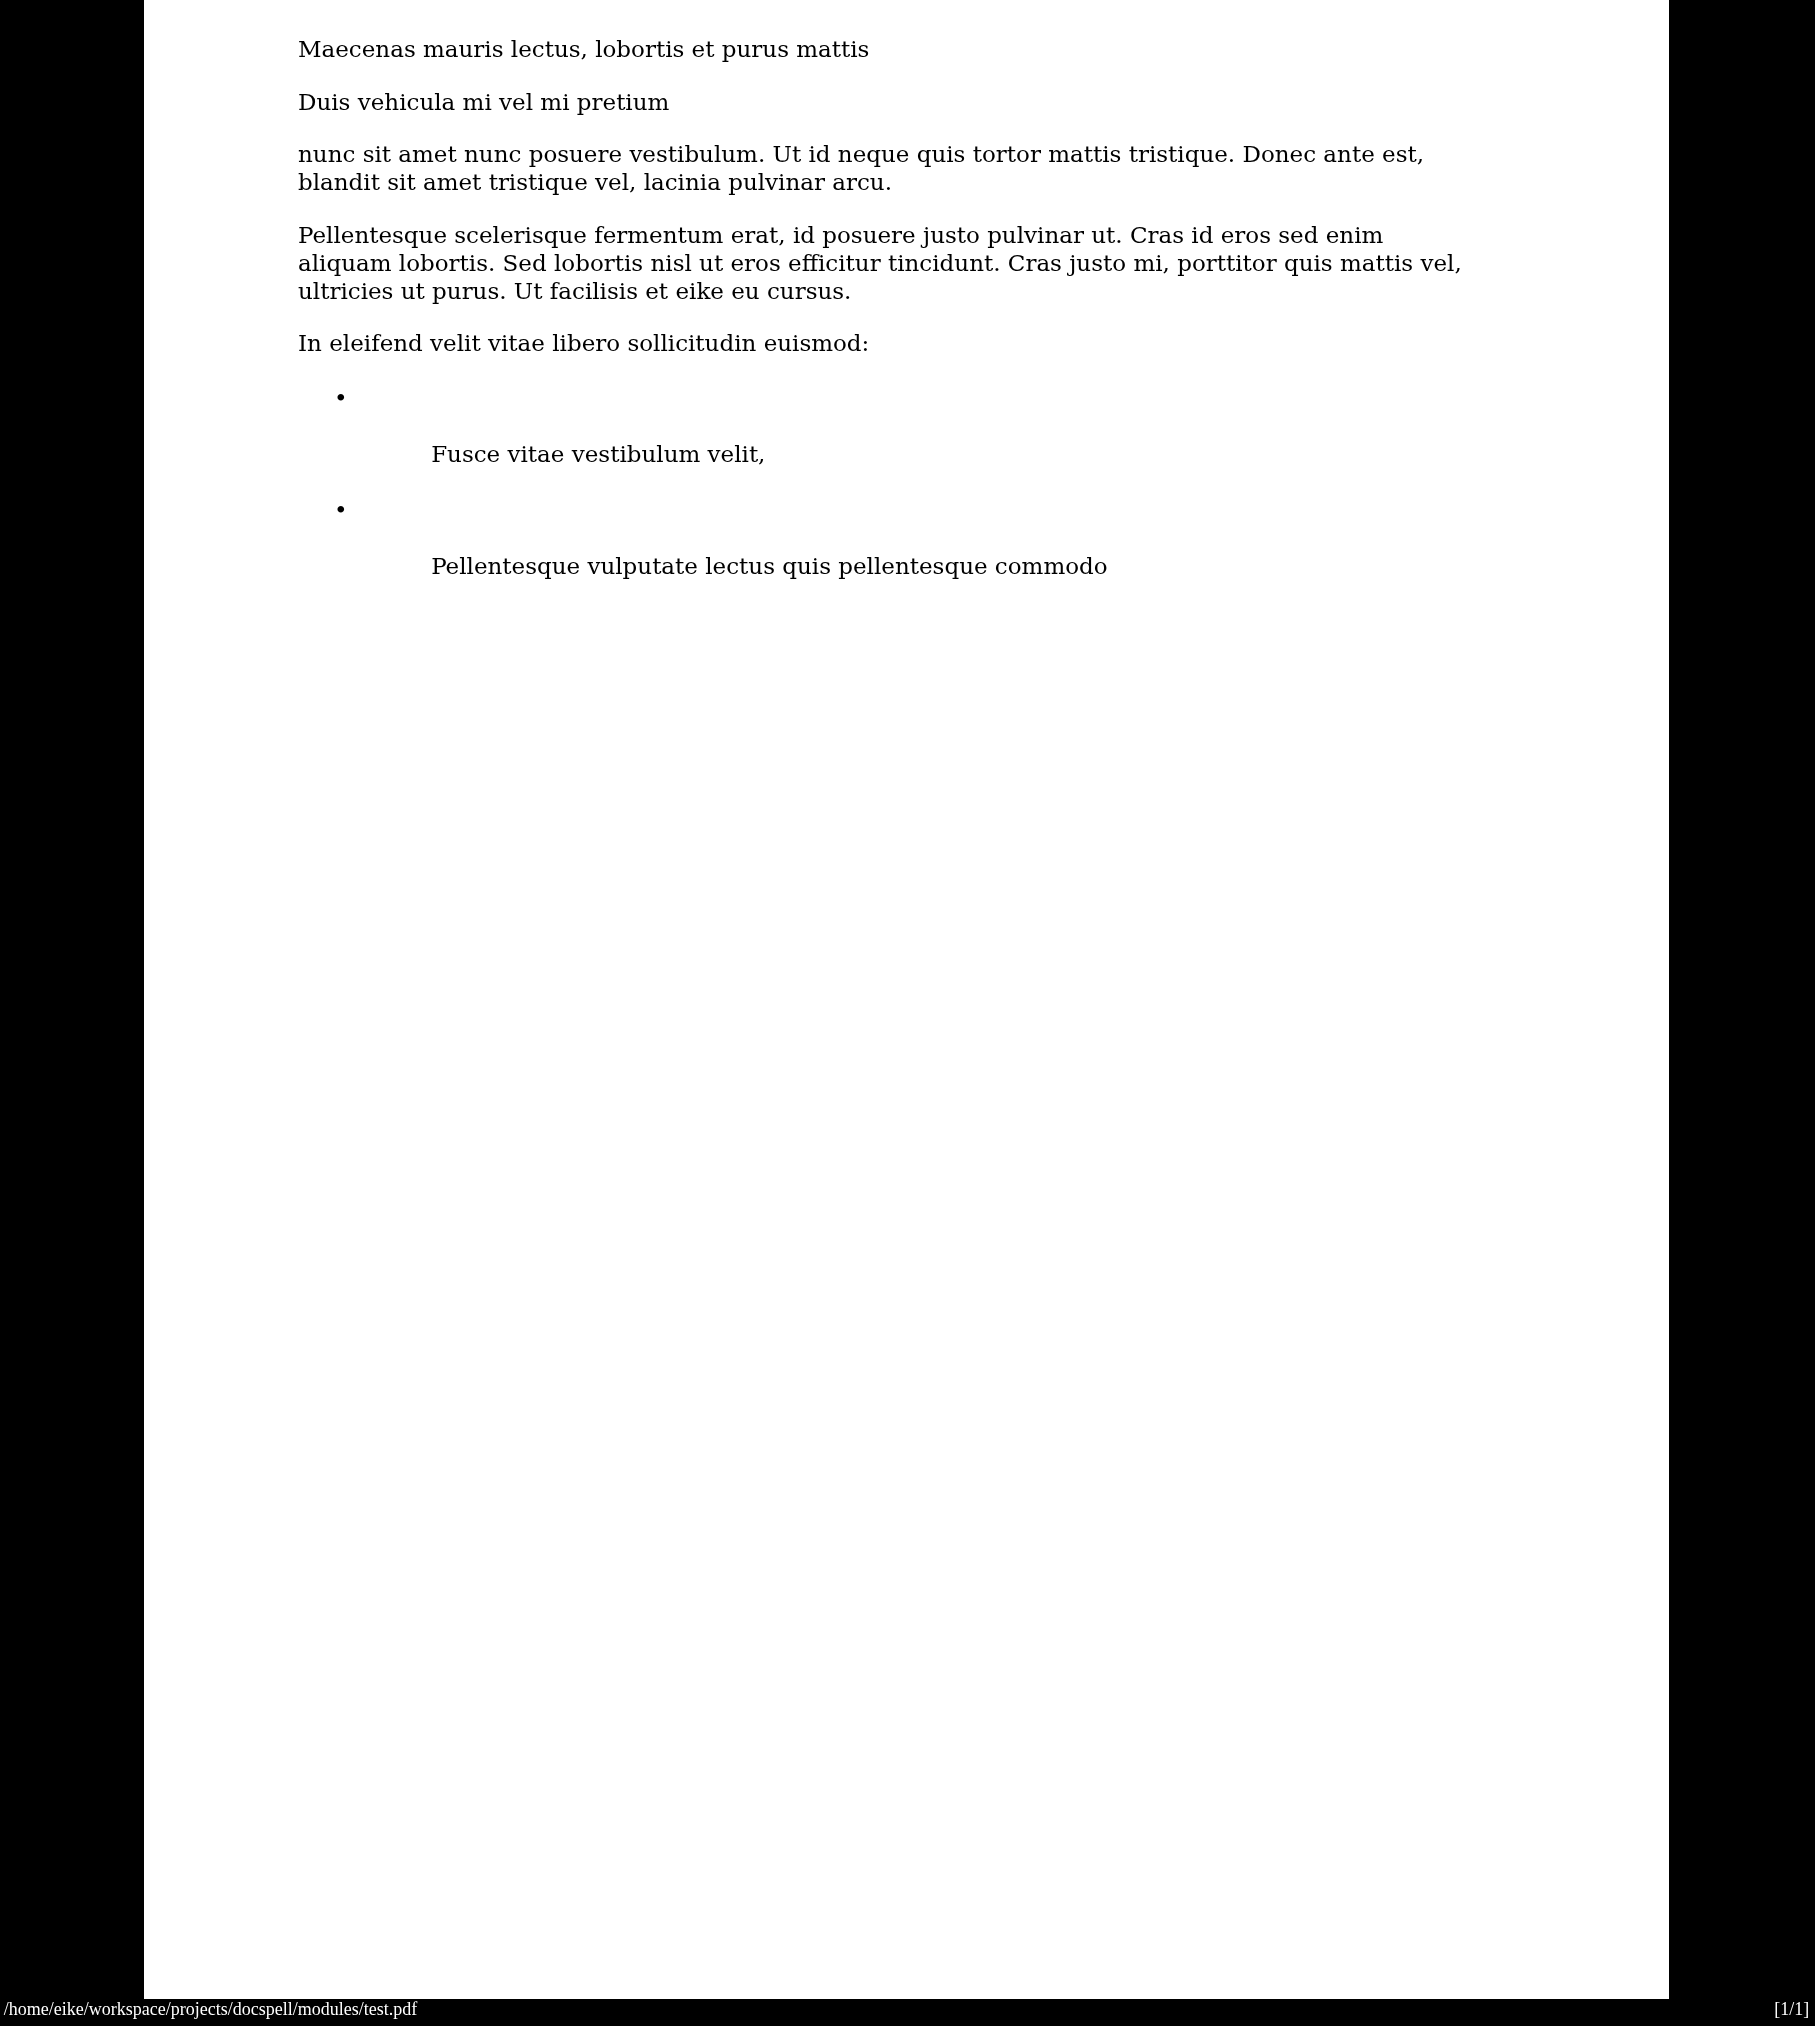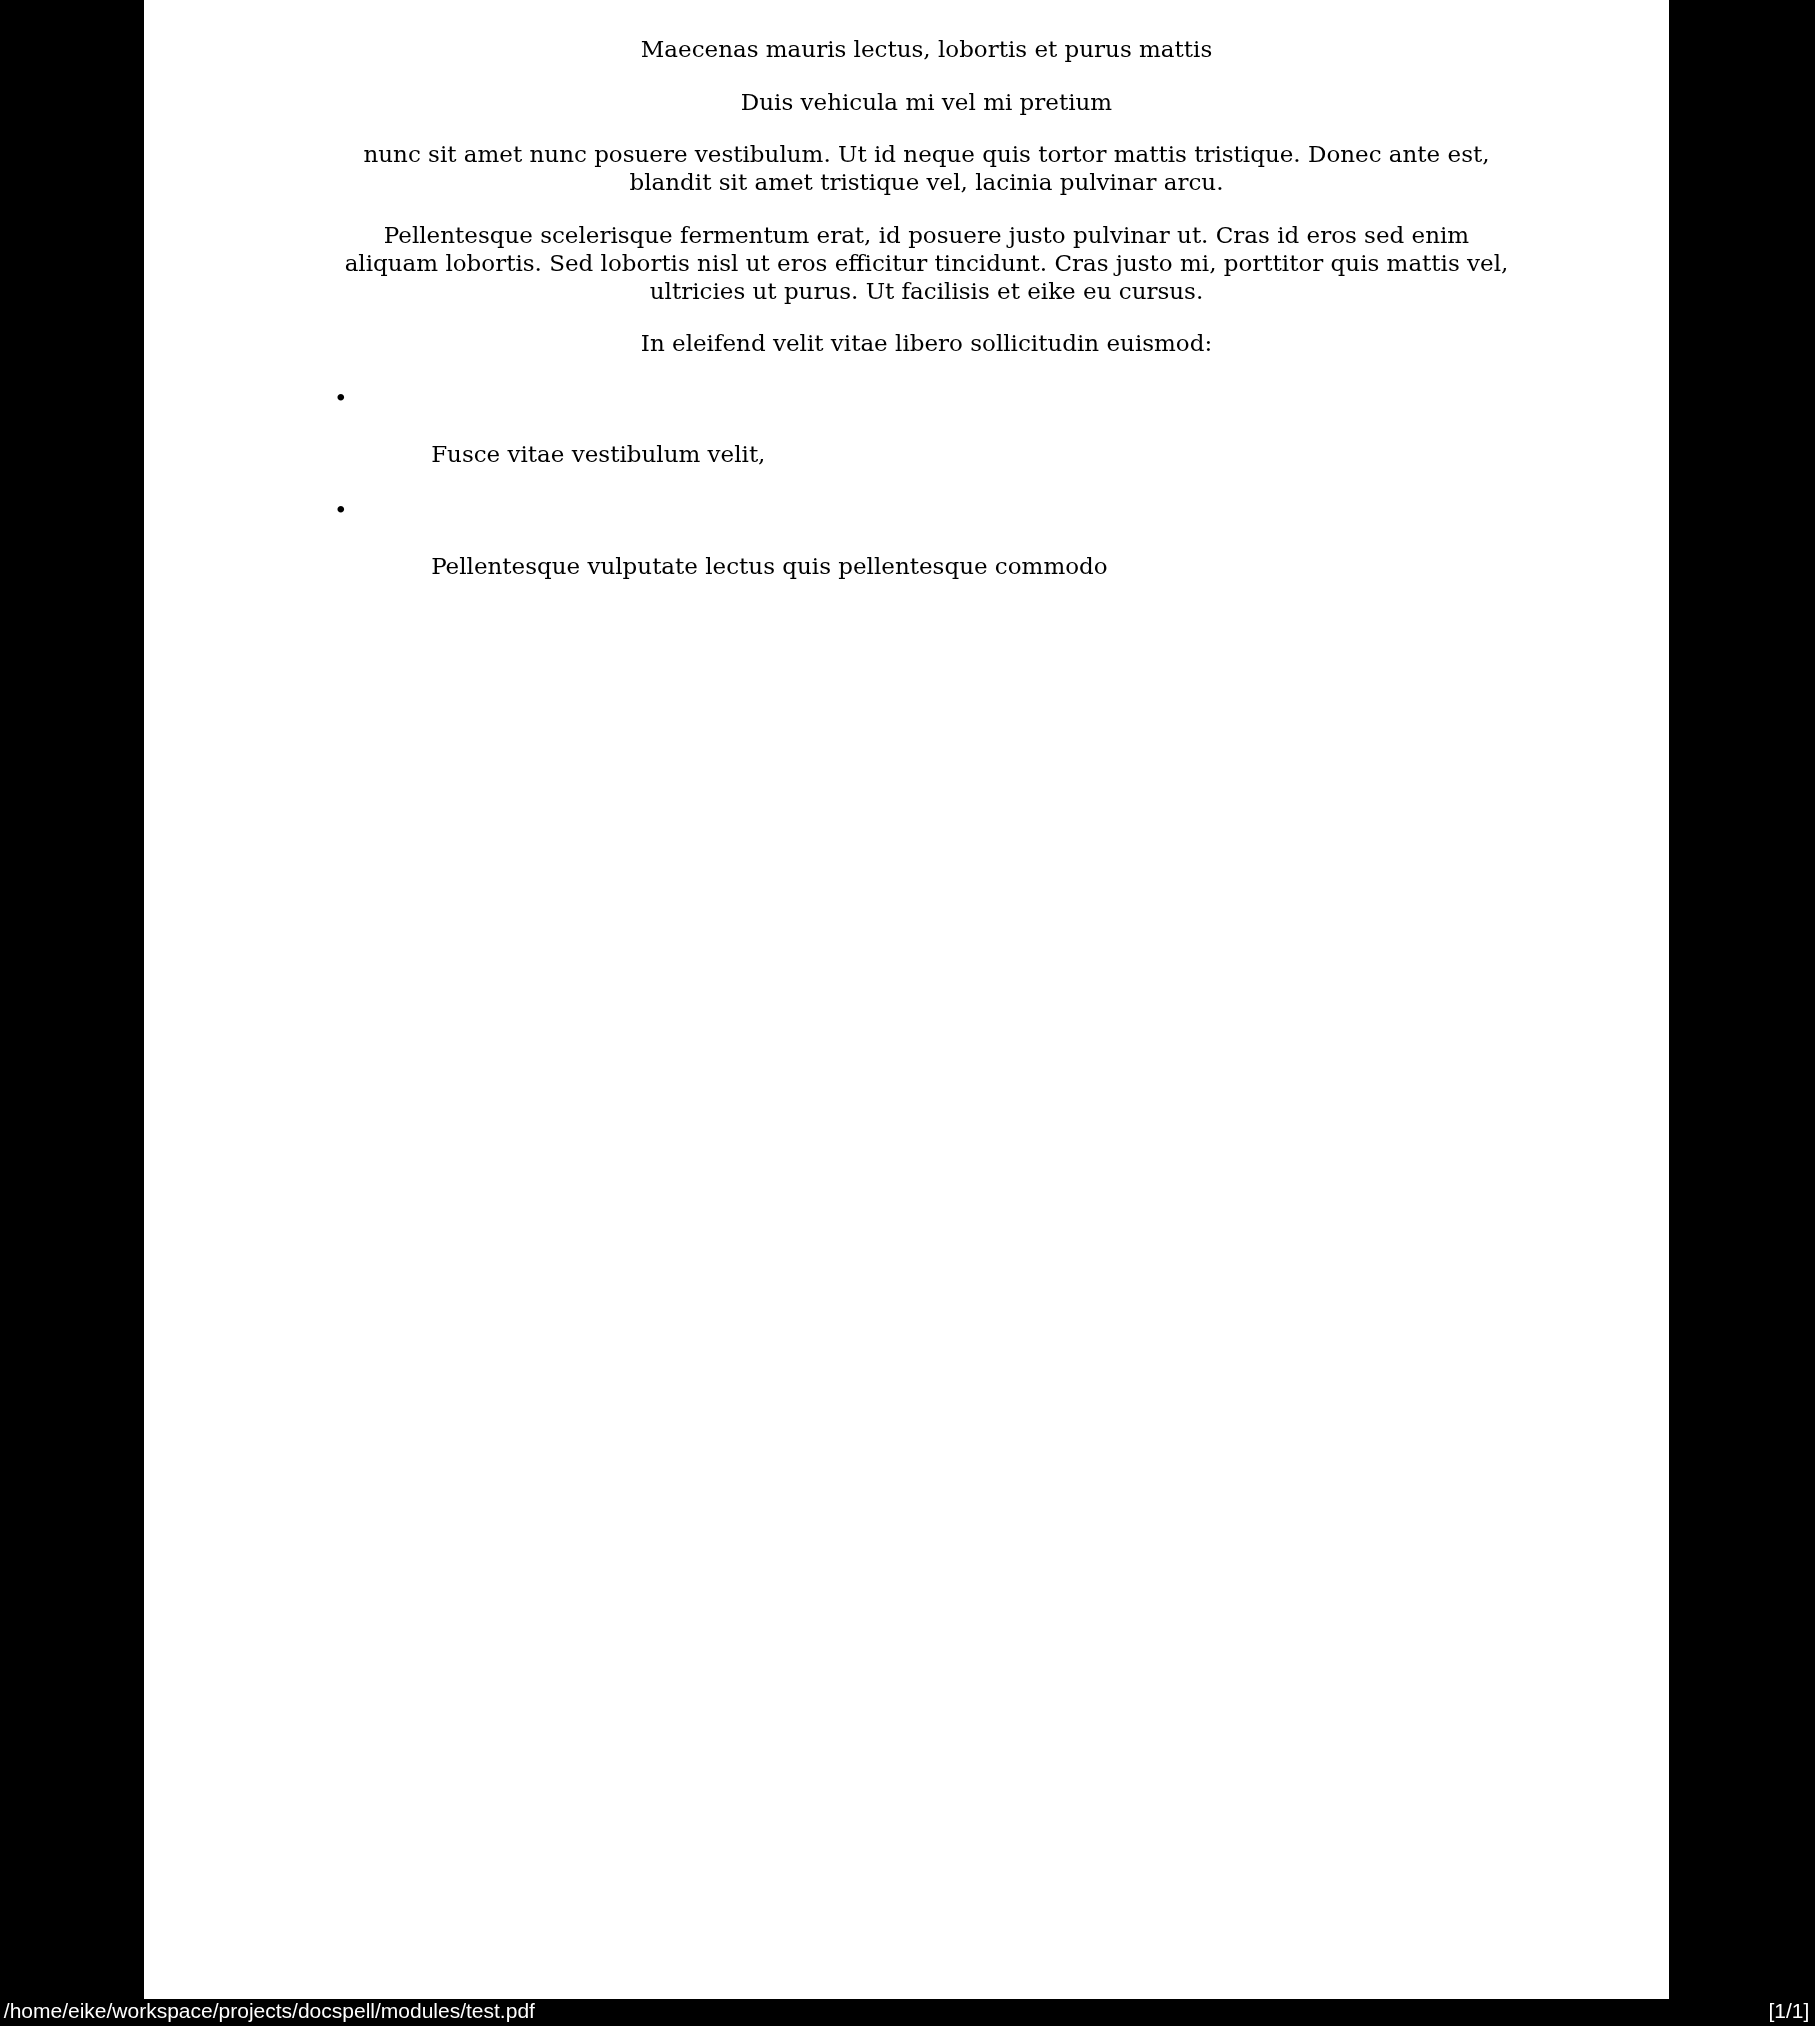--- a/index.html
+++ b/index.html
@@ -25,21 +25,20 @@
   .content {
     padding: 35px 114px 0 154px;
     font-size: 23px;
     line-height: 28px;
     color: #000000;
   }
   .para { margin: 0 0 24.6px 0; }
   .line {
     display: block;
     white-space: pre;
-    text-align: center;
   }
   ul.bullets {
     list-style: none;
     margin: 26.5px 0 22px 0;
     padding: 0;
   }
   ul.bullets li {
     position: relative;
     padding-left: 60px;
     white-space: pre;
@@ -50,25 +49,24 @@
     top: 0;
   }
   .statusbar {
     position: absolute;
     left: 0;
     bottom: 0;
     width: 1815px;
     height: 27.4px;
     background: #000000;
     color: #ffffff;
-    font-family: Liberation Sans, sans-serif;
-    font-size: 21px;
+    font-family: Liberation Serif, serif;
+    font-size: 18px;
     display: flex;
     justify-content: space-between;
-    align-items: center;
     padding: 0 5.7px 1.9px 3.8px;
   }
   .statusbar span { white-space: pre; }
 </style>
 </head>
 <body>
 
 <div class="viewport">
 
   <div class="page">

